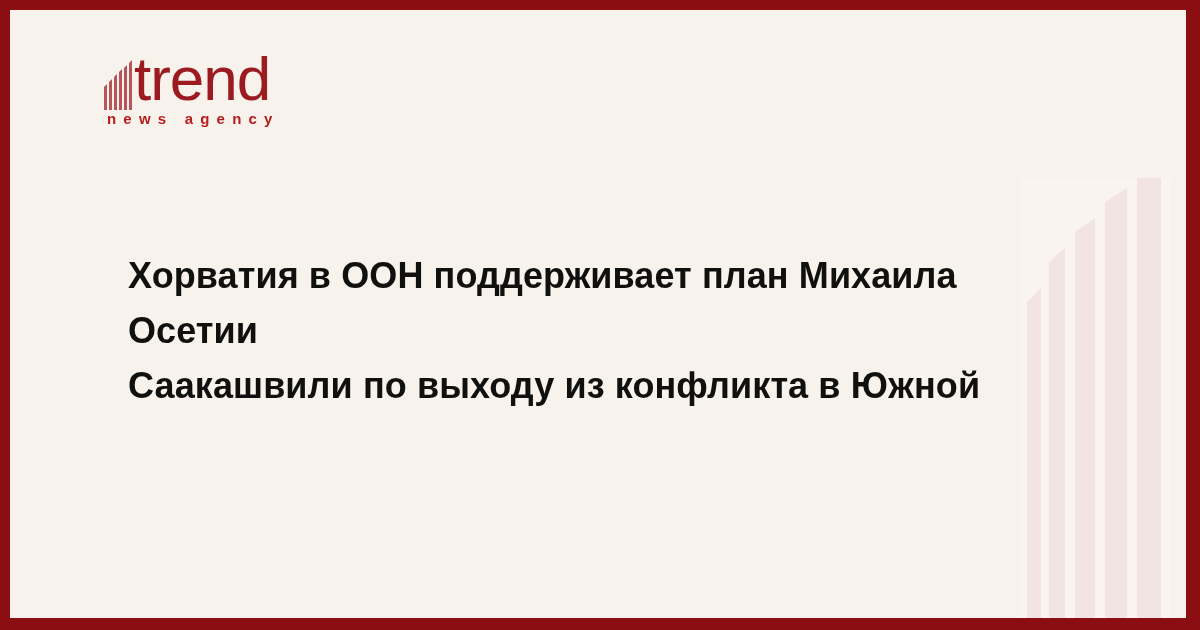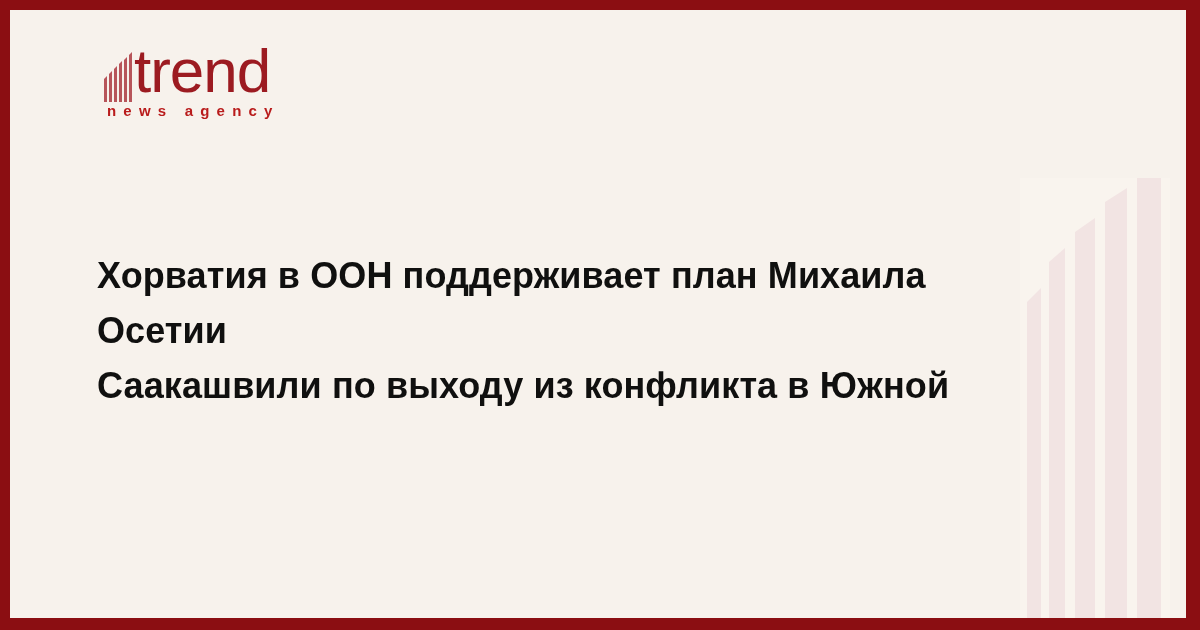--- a/index.html
+++ b/index.html
@@ -49,21 +49,21 @@
   #decor .dbar {
     position: absolute;
     bottom: 0;
     background: #f2e4e3;
   }
 
   
   #logo {
     position: absolute;
     left: 87px;
-    top: 30px;
+    top: 38px;
     width: 320px;
     height: 95px;
     text-align: center;
   }
   #logo-mark {
     position: absolute;
     left: 7px;
     bottom: 33px;
     width: 36px;
     height: 50px;
@@ -99,21 +99,21 @@
     position: absolute;
     left: 87px;
     top: 238px;
     width: 910px;
     font-size: 36px;
     line-height: 55px;
     font-weight: 700;
     color: #10100f;
     letter-spacing: 0.1px;
   }
-  #headline .hline { display: block; white-space: nowrap; }
+  #headline .hline { display: block; white-space: nowrap; margin-left: 31px; }
 </style>
 </head>
 <body>
 
 <div id="card" style="background: rgb(139, 14, 18);">
   <div id="canvas" style="background: rgb(247, 242, 236);">
 
     <div id="decor">
       <div class="backplate" style="background: rgb(249, 244, 238);"></div>
       <div class="dbar" style="left: 15px; width: 14px; height: 330px; background: rgb(242, 228, 227); clip-path: polygon(0px 14px, 100% 0px, 100% 100%, 0px 100%);"></div>

